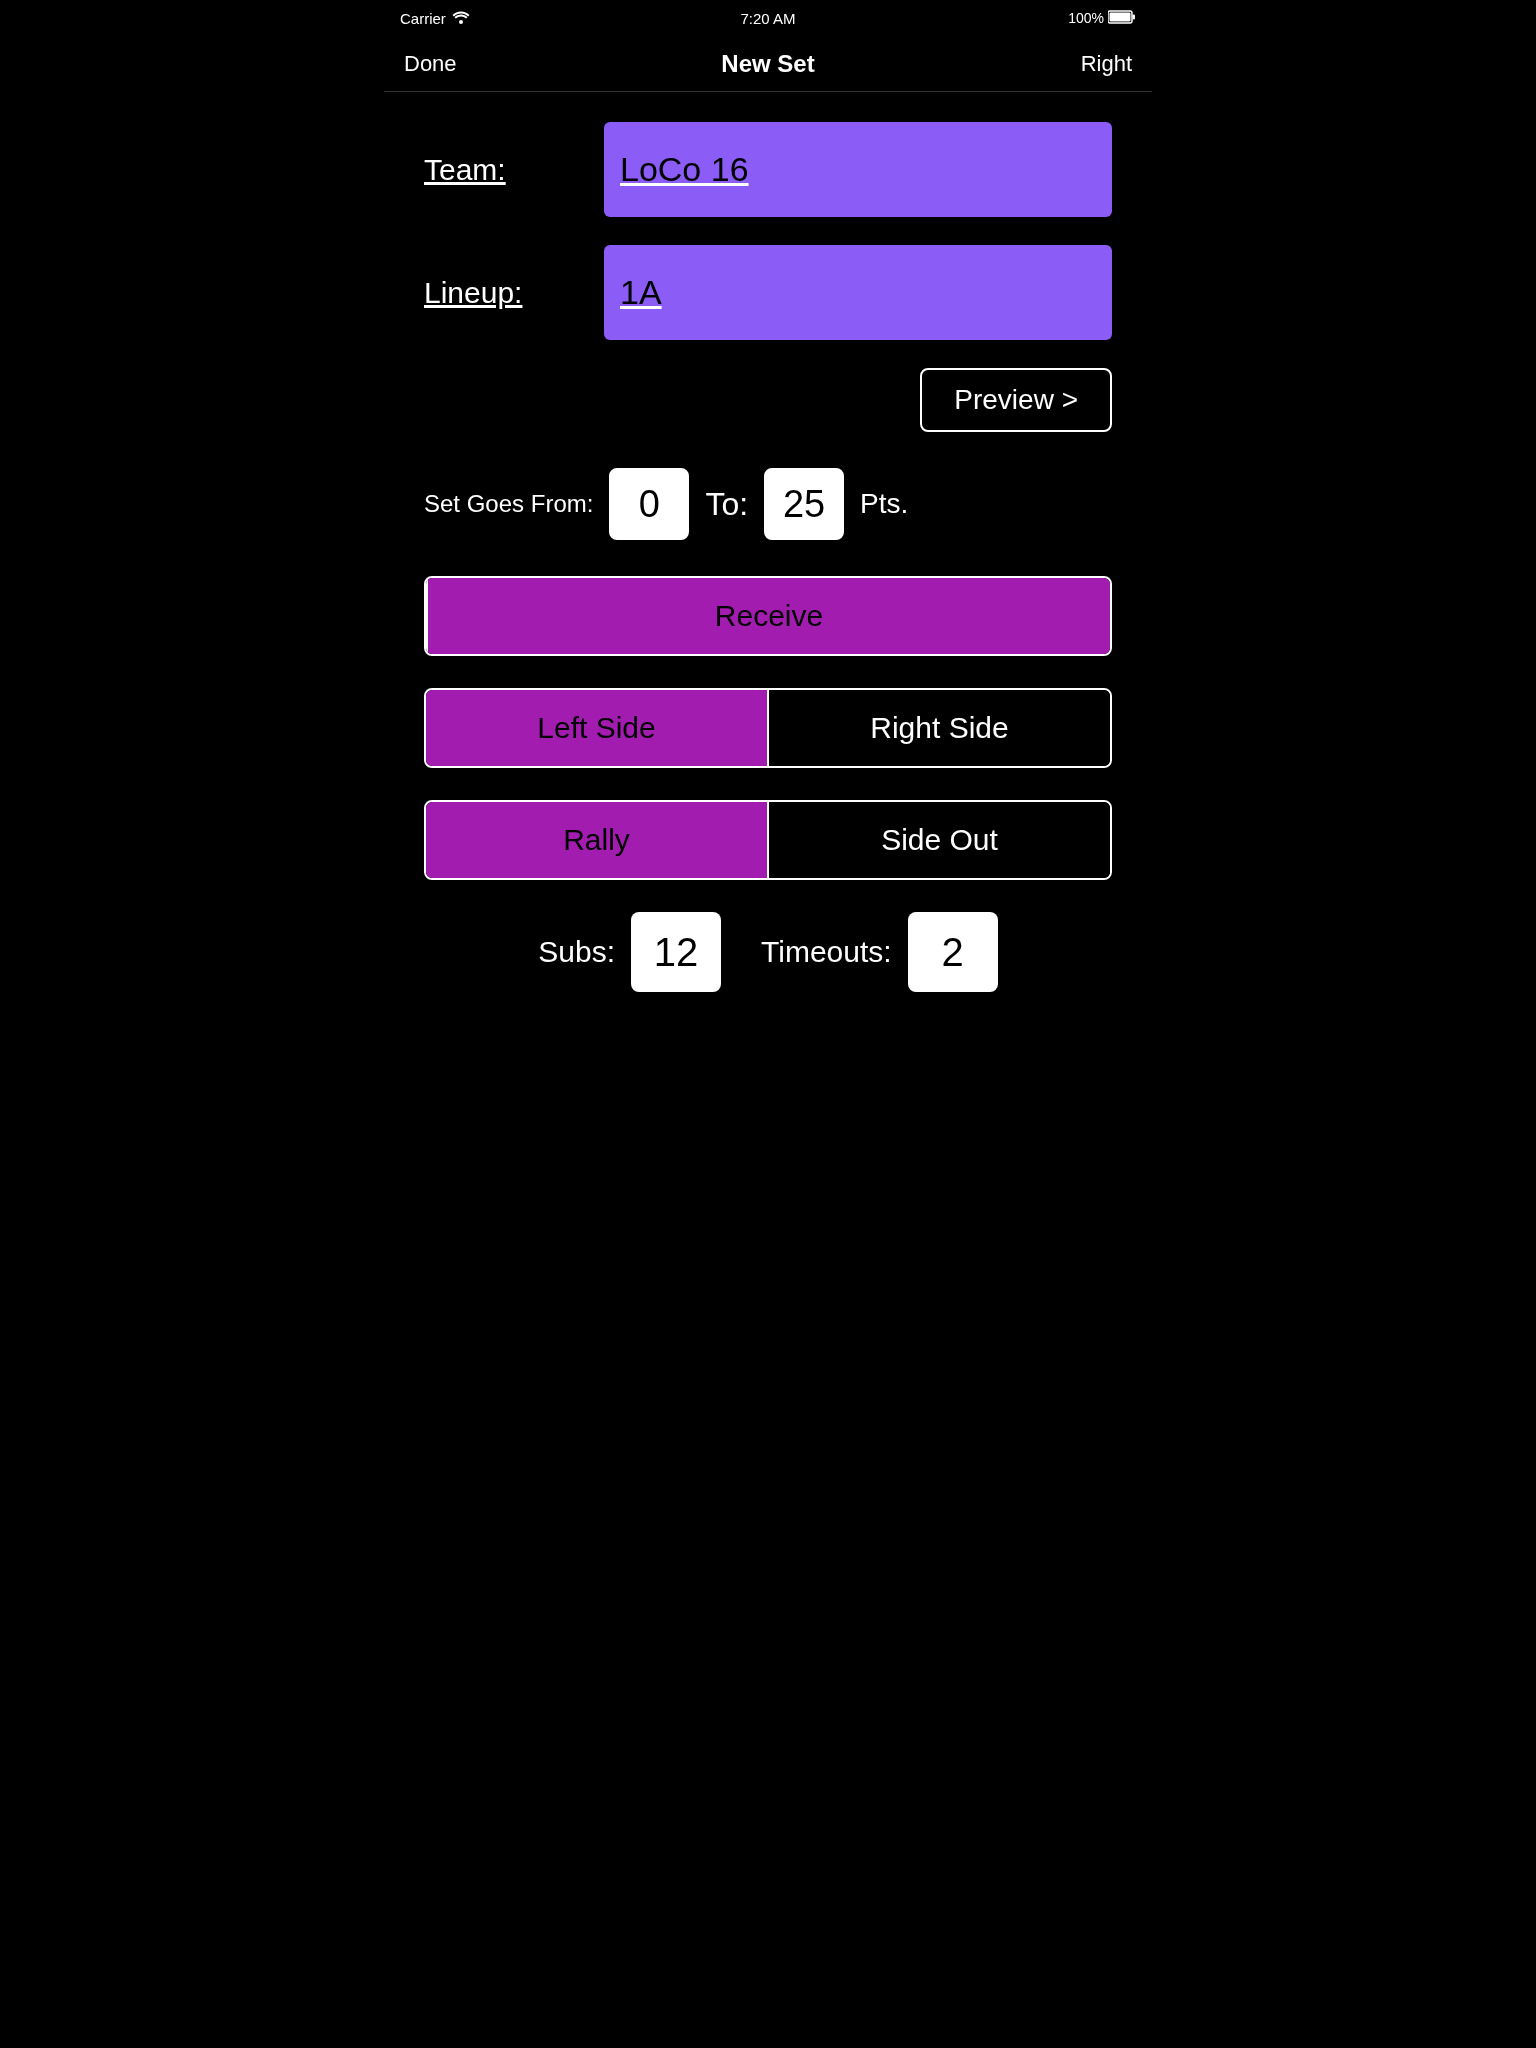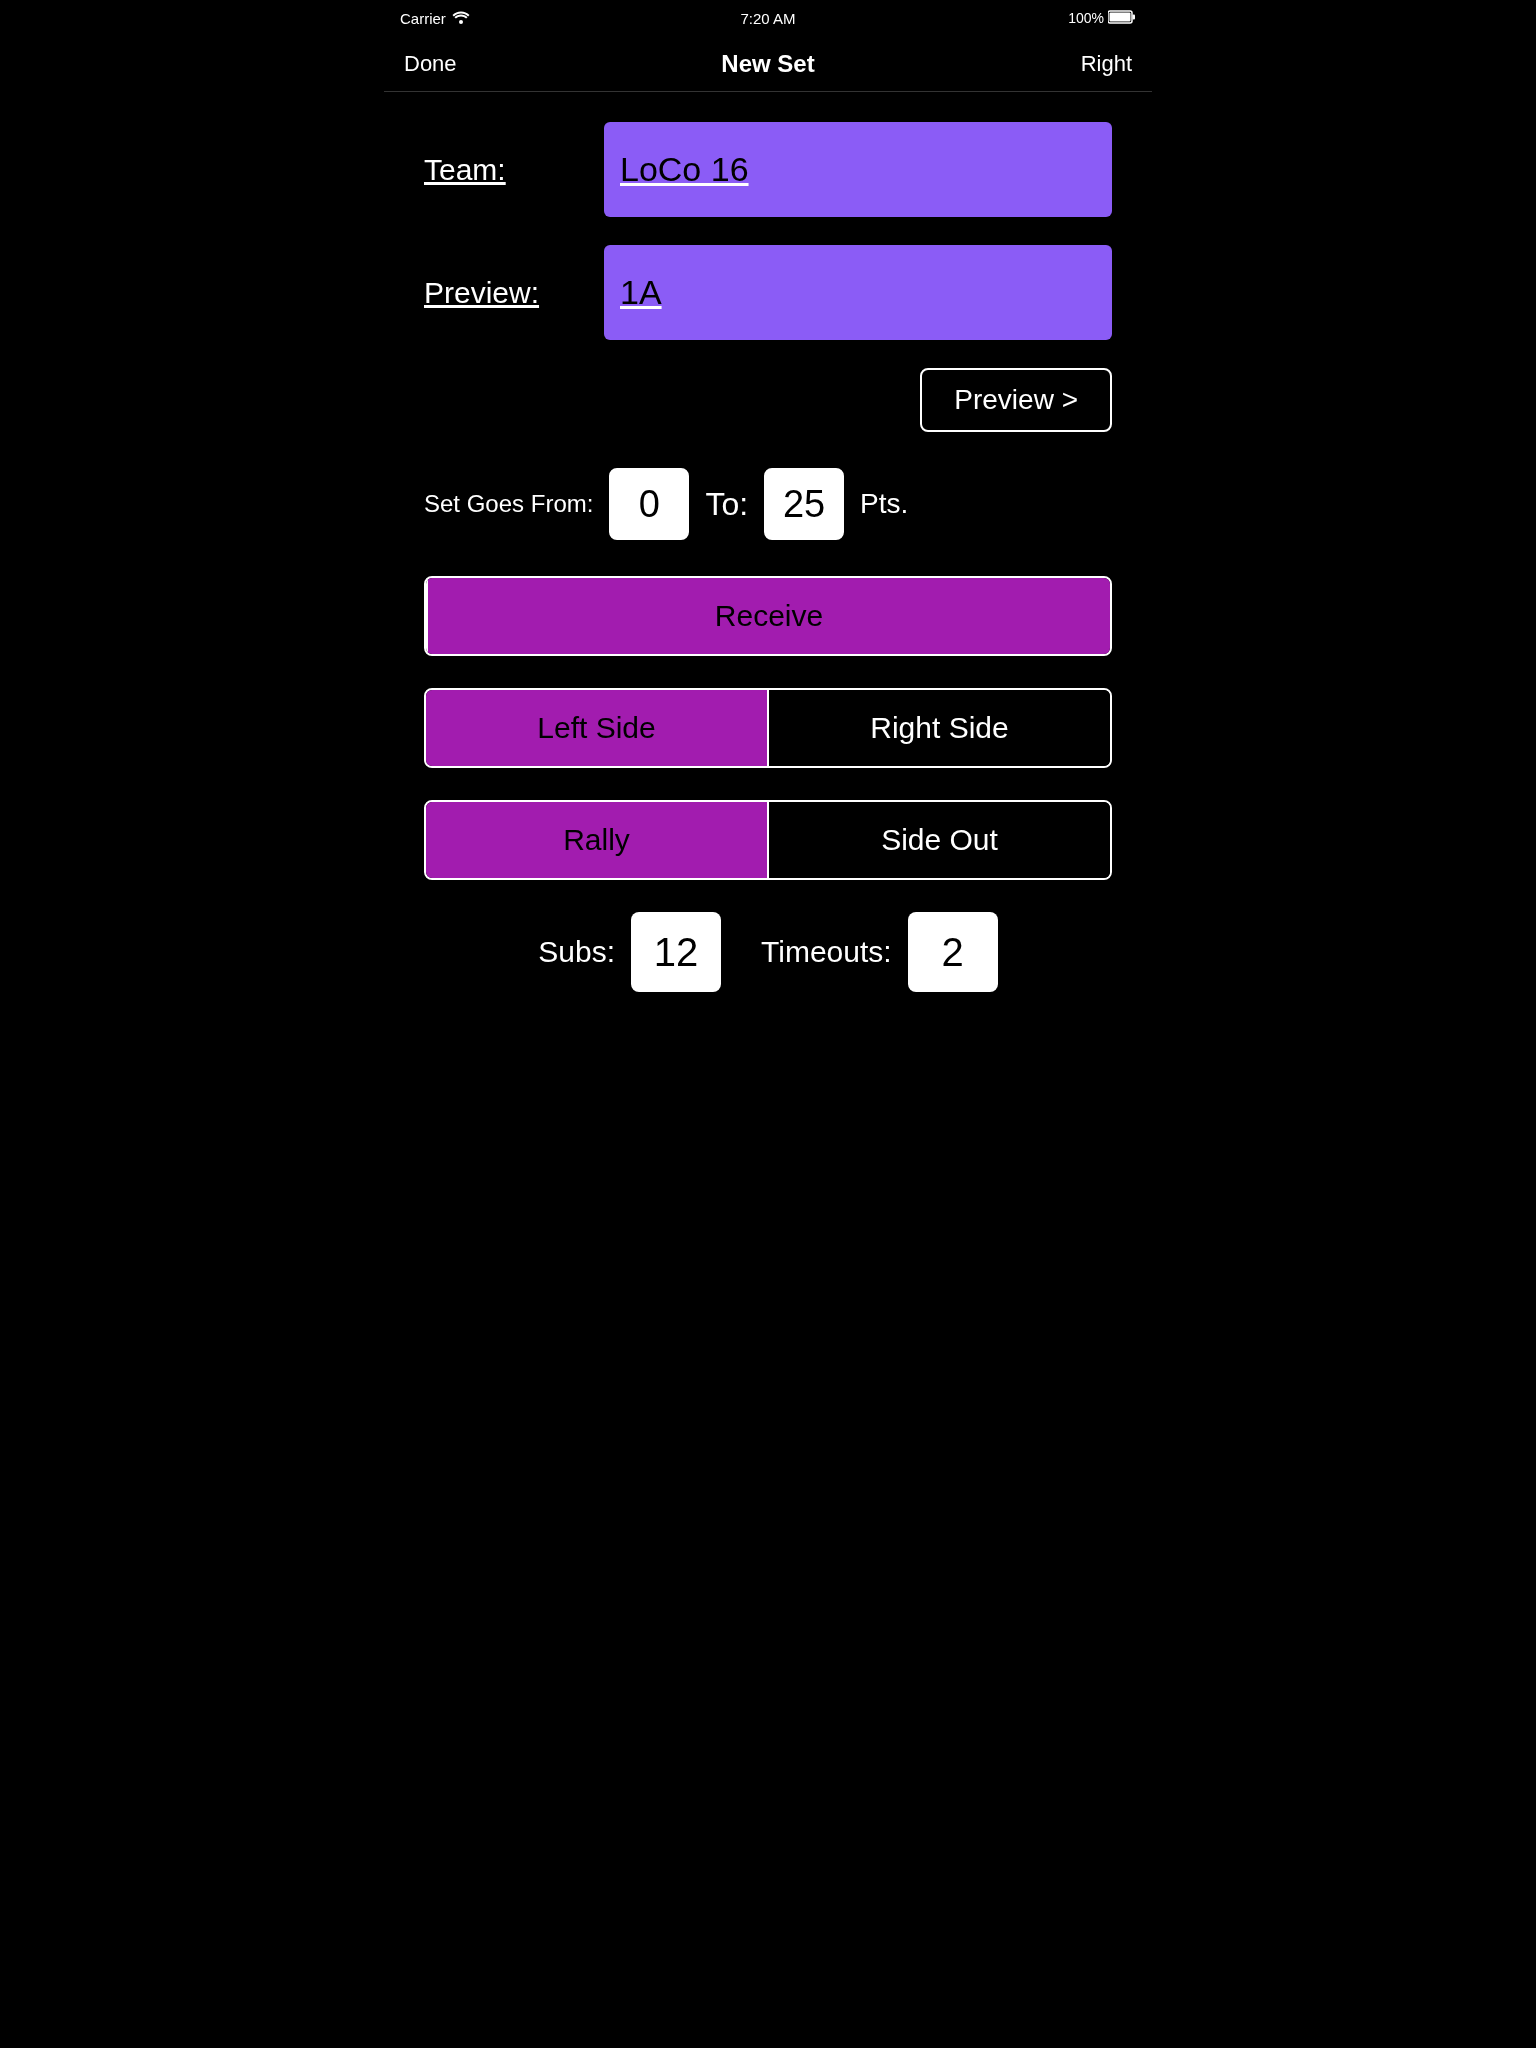--- a/index.html
+++ b/index.html
@@ -252,21 +252,21 @@
 </div>
 
 <div class="main-content">
 
   <div class="form-row">
     <span class="form-label">Team:</span>
     <input class="form-input" type="text" value="LoCo 16" style="">
   </div>
 
   <div class="form-row">
-    <span class="form-label">Preview:</span>
+    <span class="form-label">Lineup:</span>
     <input class="form-input" type="text" value="1A" style="">
   </div>
 
   <div class="preview-row">
     <button class="preview-btn">Preview &gt;</button>
   </div>
 
   <div class="set-goes-row">
     <span class="set-goes-label">Set Goes From:</span>
     <div class="number-box">

